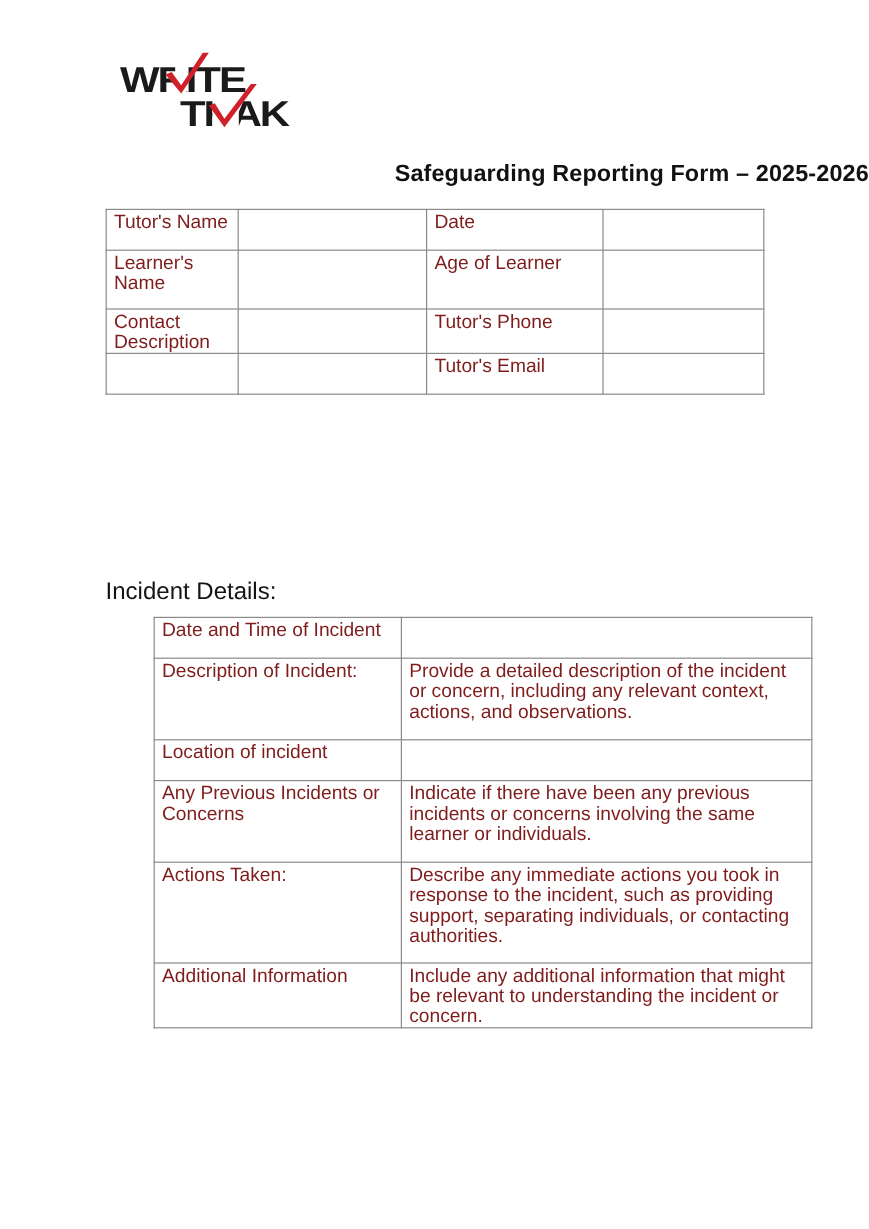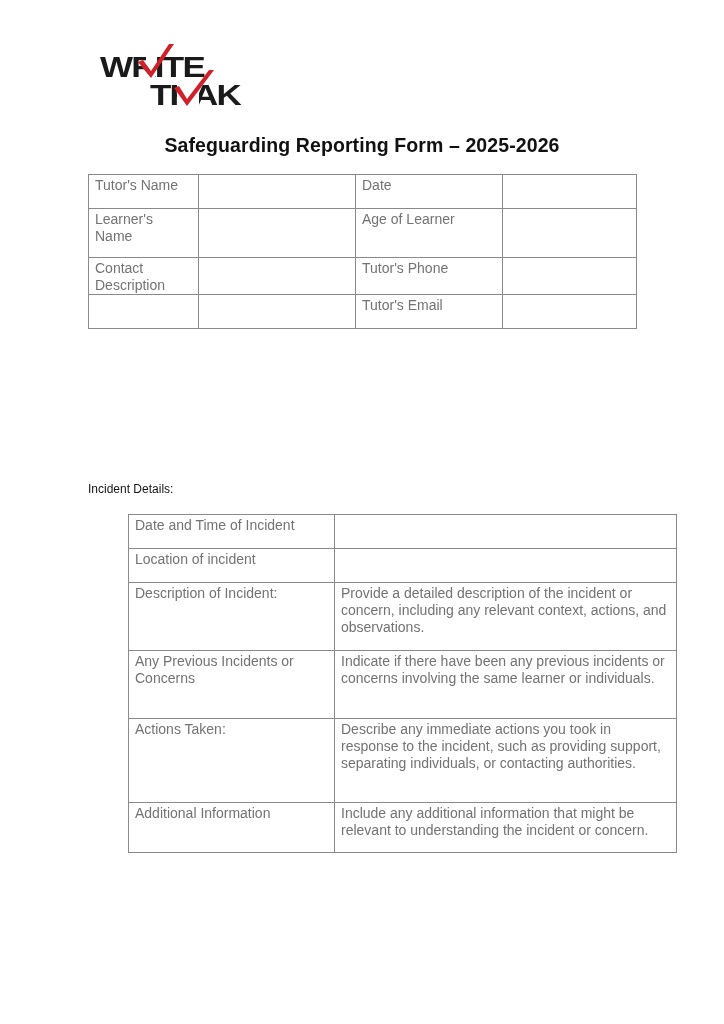--- a/index.html
+++ b/index.html
@@ -21,33 +21,33 @@
       top: 40px;
       width: 150px;
       height: 70px;
     }
     .logo svg { display: block; }
     .title {
       position: absolute;
       left: 0;
       width: 724px;
       top: 134px;
-      text-align: center;
+      text-align: right;
       font-size: 19.5px;
       font-weight: bold;
       color: #111;
       letter-spacing: 0.1px;
     }
     table.form {
       position: absolute;
       border-collapse: collapse;
       table-layout: fixed;
-      font-size: 14px;
+      font-size: 16px;
       line-height: 17px;
-      color: #737373;
+      color: #7f1d1d;
     }
     table.form td {
       border: 1px solid #8a8a8a;
       vertical-align: top;
       padding: 2px 6px 0 6px;
       box-sizing: border-box;
     }
     #table-learner {
       left: 88px;
       top: 174px;
@@ -56,21 +56,21 @@
     #table-incident {
       left: 88px;
       top: 514px;
       width: 548px;
       margin-left: 40px;
     }
     .section-label {
       position: absolute;
       left: 88px;
       top: 482px;
-      font-size: 12px;
+      font-size: 20px;
       color: #141414;
     }
   </style>
 </head>
 <body>
 
 <div class="logo">
   <svg width="150" height="70" viewBox="0 0 150 70">
     <text x="2" y="37" font-family="Liberation Sans, sans-serif" font-weight="bold" font-size="30" fill="#1a1a1a" letter-spacing="-1.5" textLength="104" lengthAdjust="spacingAndGlyphs">WRITE</text>
     <text x="52" y="65" font-family="Liberation Sans, sans-serif" font-weight="bold" font-size="30" fill="#1a1a1a" letter-spacing="-1.5" textLength="90" lengthAdjust="spacingAndGlyphs">TRAK</text>
@@ -124,27 +124,27 @@
 <table class="form" id="table-incident">
   <colgroup>
     <col style="width:206px">
     <col style="width:342px">
   </colgroup>
   <tbody>
     <tr style="height:34px">
       <td>Date and Time of Incident</td>
       <td></td>
     </tr>
+    <tr style="height:68px">
+      <td>Description of Incident:</td>
+      <td>Provide a detailed description of the incident or concern, including any relevant context, actions, and observations.</td>
+    </tr>
     <tr style="height:34px">
       <td>Location of incident</td>
       <td></td>
-    </tr>
-    <tr style="height:68px">
-      <td>Description of Incident:</td>
-      <td>Provide a detailed description of the incident or concern, including any relevant context, actions, and observations.</td>
     </tr>
     <tr style="height:68px">
       <td>Any Previous Incidents or Concerns</td>
       <td>Indicate if there have been any previous incidents or concerns involving the same learner or individuals.</td>
     </tr>
     <tr style="height:84px">
       <td>Actions Taken:</td>
       <td>Describe any immediate actions you took in response to the incident, such as providing support, separating individuals, or contacting authorities.</td>
     </tr>
     <tr style="height:50px">

